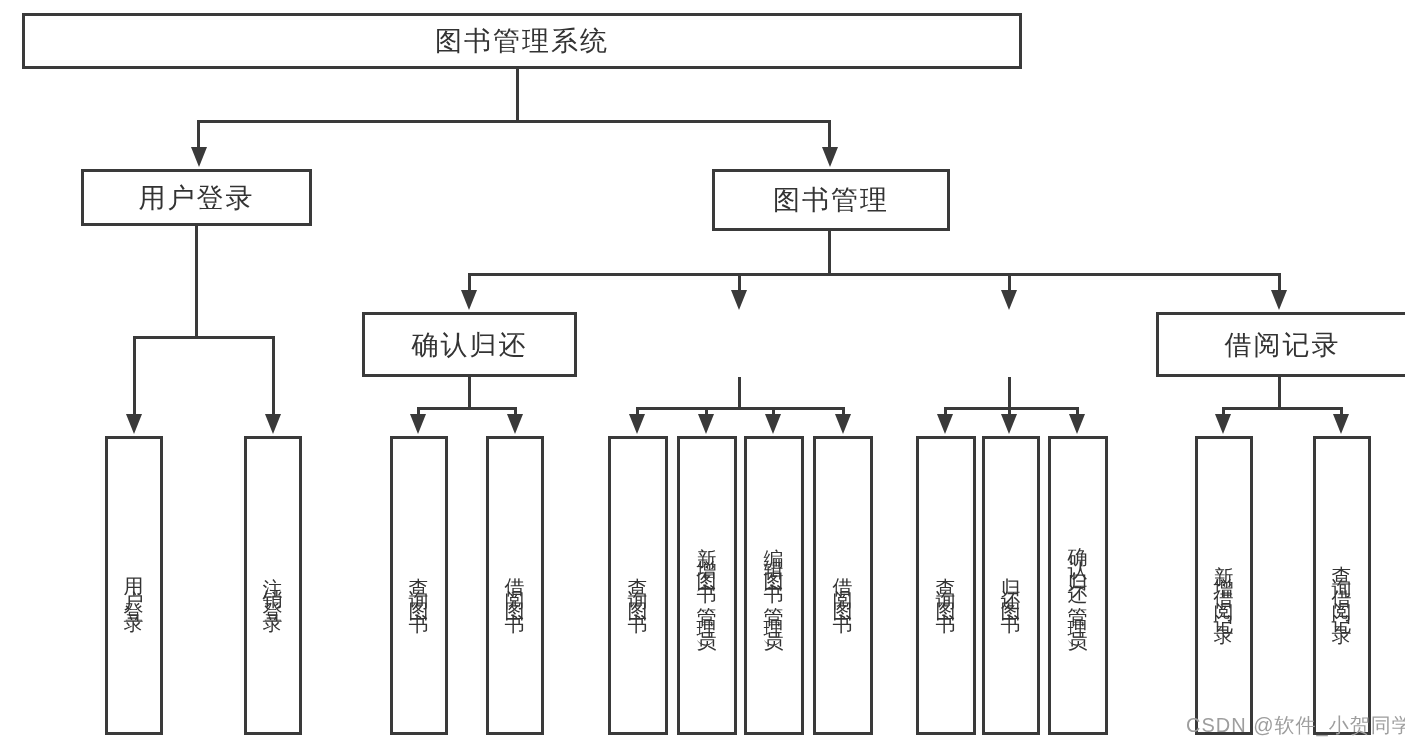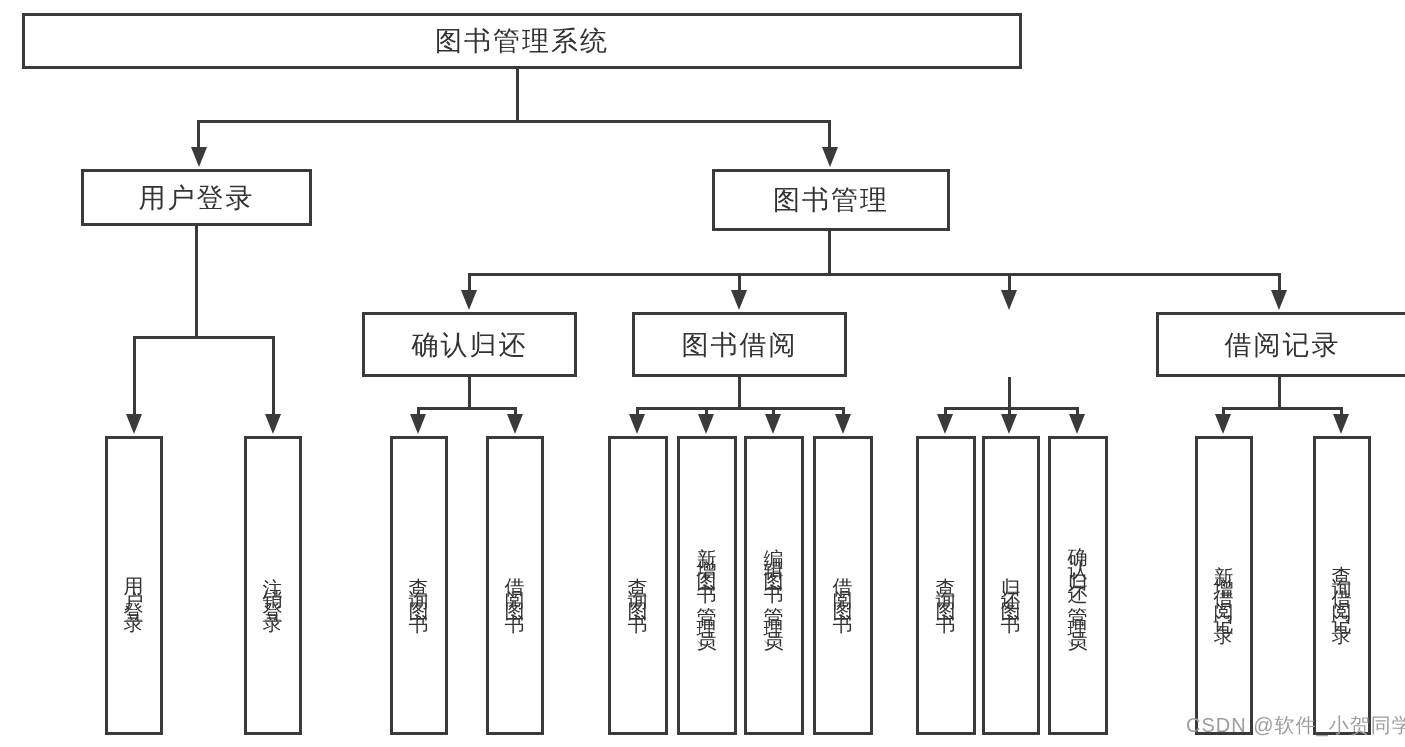--- a/index.html
+++ b/index.html
@@ -90,23 +90,20 @@
   <div class="line v" style="left:738px;top:273px;height:20px"></div>
   <div class="arrow" style="left:731px;top:290px"></div>
   <div class="line v" style="left:1008px;top:273px;height:20px"></div>
   <div class="arrow" style="left:1001px;top:290px"></div>
   <div class="line v" style="left:1278px;top:273px;height:20px"></div>
   <div class="arrow" style="left:1271px;top:290px"></div>
 
   <div class="box hbox" style="left:362px;top:312px;width:215px;height:65px">
     <span>确认归还</span>
   </div>
-  <div class="box hbox" style="left:632px;top:312px;width:215px;height:65px">
-    <span>图书借阅</span>
-  </div>
   <div class="box hbox" style="left:1156px;top:312px;width:253px;height:65px">
     <span>借阅记录</span>
   </div>
 
   <div class="line v" style="left:468px;top:377px;height:30px"></div>
   <div class="line h" style="left:417px;top:407px;width:100px"></div>
   <div class="line v" style="left:417px;top:407px;height:10px"></div>
   <div class="arrow" style="left:410px;top:414px"></div>
   <div class="line v" style="left:514px;top:407px;height:10px"></div>
   <div class="arrow" style="left:507px;top:414px"></div>

